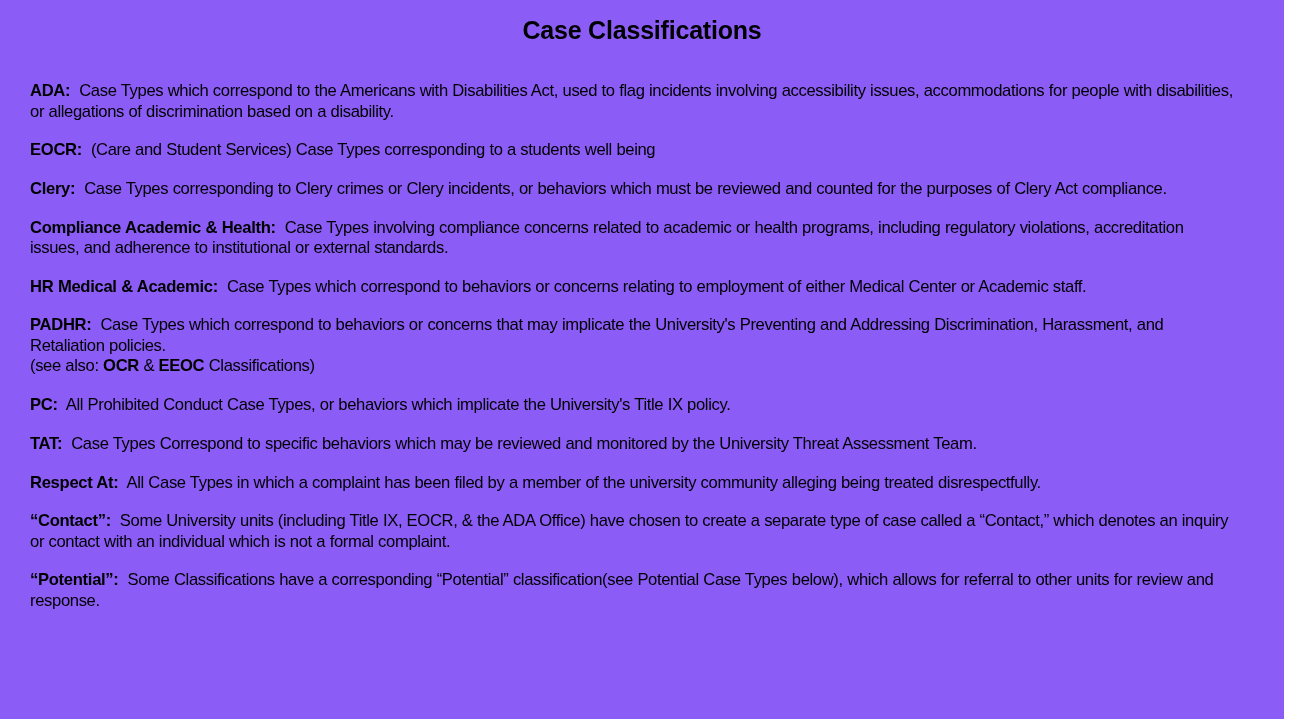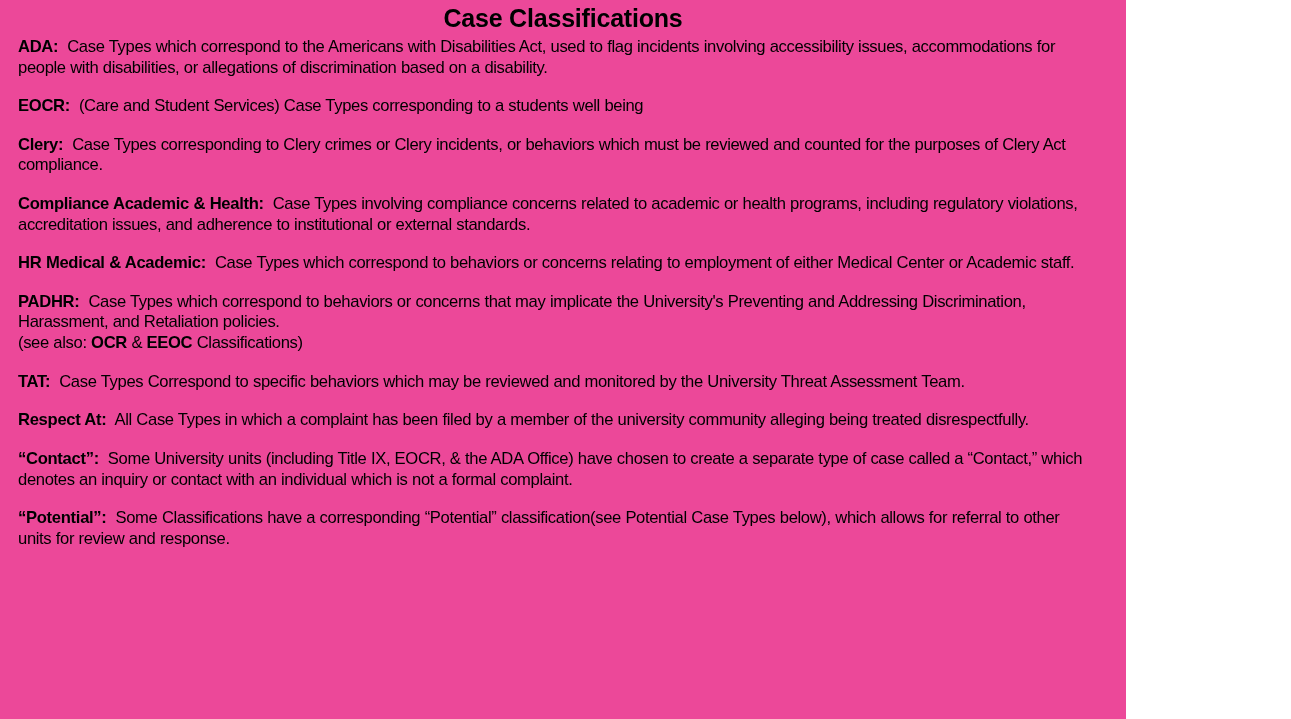--- a/index.html
+++ b/index.html
@@ -12,25 +12,25 @@
     width: 1291px;
     height: 719px;
     overflow: hidden;
     font-family: "Liberation Sans", sans-serif;
     color: #000000;
     -webkit-font-smoothing: antialiased;
   }
 
   #document {
     position: relative;
-    width: 1126px;
+    width: 1284px;
     height: 719px;
     box-sizing: border-box;
-    padding: 0;
-    background: #ec4899;
+    padding: 12px;
+    background: #8b5cf6;
   }
 
   .doc-title {
     text-align: center;
     font-size: 25px;
     font-weight: bold;
     letter-spacing: -0.2px;
     margin: 0;
     padding: 3px 0 0 0;
     line-height: 30px;
@@ -47,21 +47,21 @@
     line-height: 20.5px;
     margin: 0 0 18.2px 0;
     text-align: left;
     letter-spacing: -0.35px;
     word-spacing: 0.2px;
     text-rendering: optimizeLegibility;
   }
 
   
   .entry.first {
-    margin-top: 4px;
+    margin-top: 36px;
   }
 
   .term {
     font-weight: bold;
     letter-spacing: -0.3px;
   }
 
   .term-gap {
     
     display: inline;
@@ -104,20 +104,23 @@
     <p class="entry">
       <span class="term">HR Medical &amp; Academic:</span><span class="term-gap">&nbsp; </span><span>Case Types which correspond to behaviors or concerns relating to employment of either Medical Center or Academic staff.</span>
     </p>
 
 
 
     <p class="entry">
       <span class="term">PADHR:</span><span class="term-gap">&nbsp; </span><span>Case Types which correspond to behaviors or concerns that may implicate the University's Preventing and Addressing Discrimination, Harassment, and Retaliation policies.</span><span class="sub-line"><span>(see also: </span><span class="inline-bold">OCR</span><span> &amp; </span><span class="inline-bold">EEOC</span><span> Classifications)</span></span>
     </p>
 
+    <p class="entry">
+      <span class="term">PC:</span><span class="term-gap">&nbsp; </span><span>All Prohibited Conduct Case Types, or behaviors which implicate the University's Title IX policy.</span>
+    </p>
 
 
     <p class="entry">
       <span class="term">TAT:</span><span class="term-gap">&nbsp; </span><span>Case Types Correspond to specific behaviors which may be reviewed and monitored by the University Threat Assessment Team.</span>
     </p>
 
     <p class="entry">
       <span class="term">Respect At:</span><span class="term-gap">&nbsp; </span><span>All Case Types in which a complaint has been filed by a member of the university community alleging being treated disrespectfully.</span>
     </p>
 

